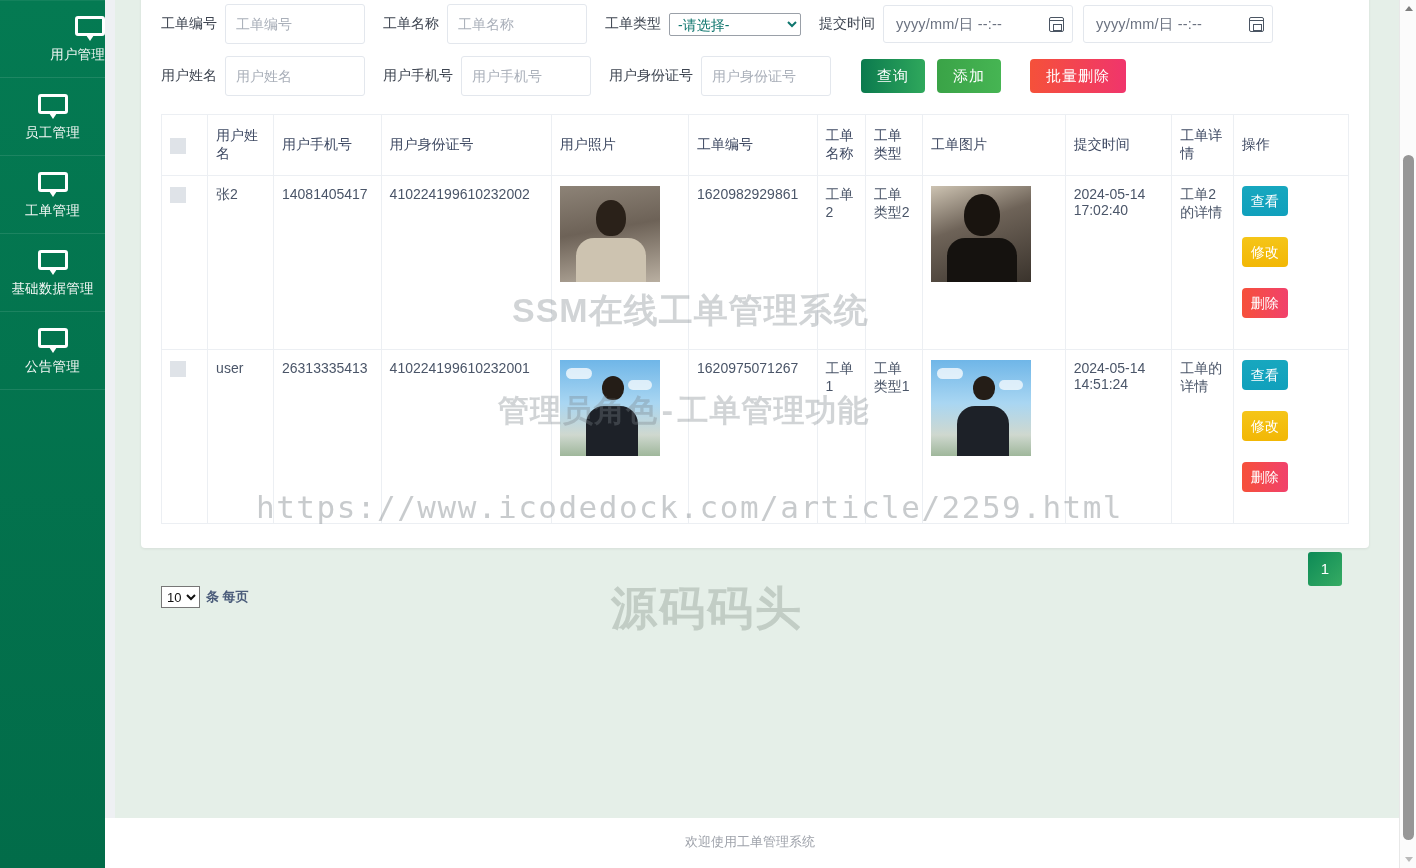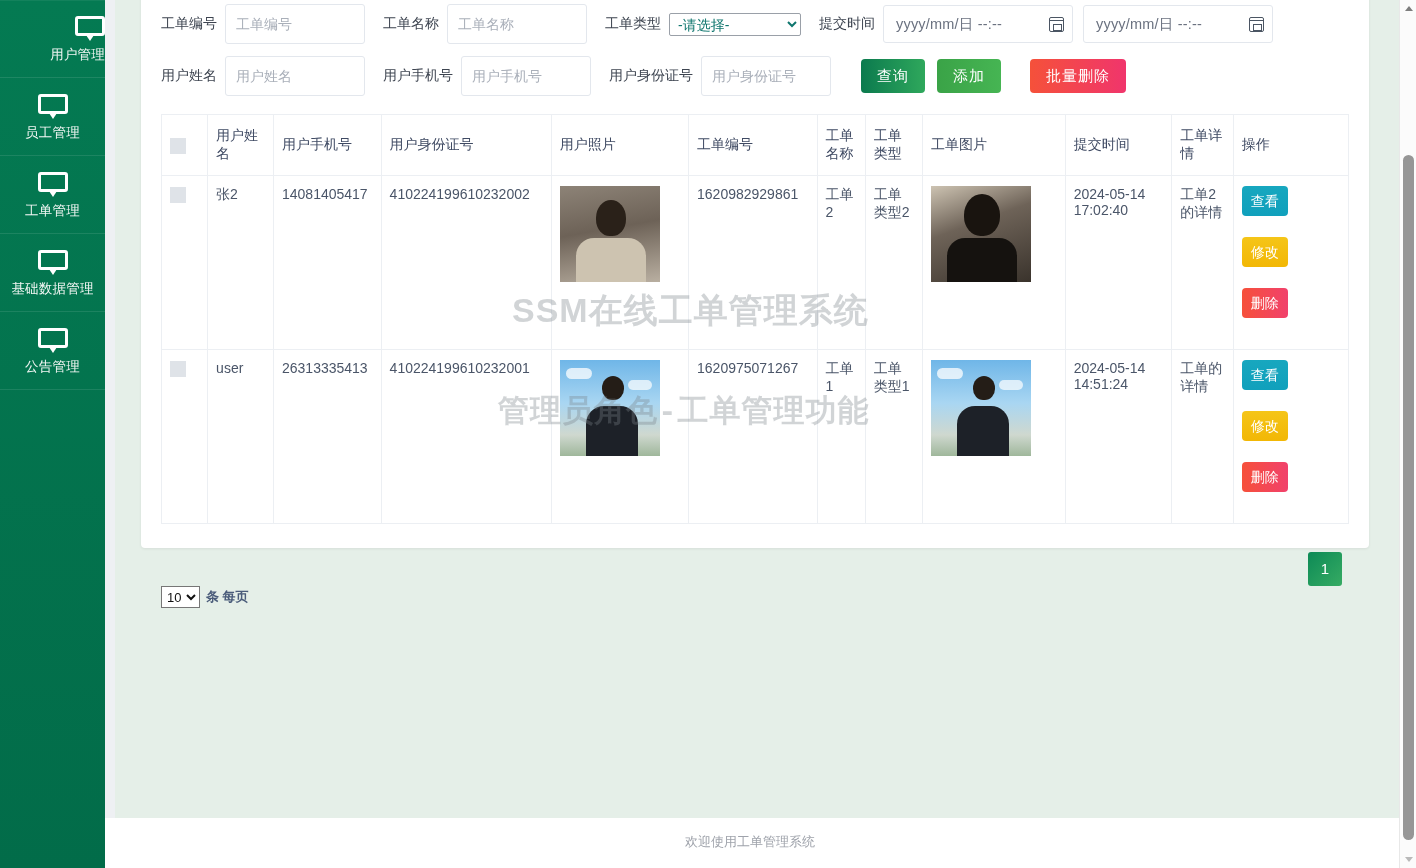--- a/index.html
+++ b/index.html
@@ -605,20 +605,22 @@
         </select>
         <span class="per-txt">条 每页</span>
       </div>
       <div class="page-num">1</div>
     </div>
 
   </section>
 
   <div class="wm wm-1">SSM在线工单管理系统</div>
   <div class="wm wm-2">管理员角色-工单管理功能</div>
+  <div class="wm-url">https://www.icodedock.com/article/2259.html</div>
+  <div class="wm-brand">源码码头</div>
 
   <div class="footer-text">欢迎使用工单管理系统</div>
 
   <div class="sbar">
     <div class="sbar-up">
         <span class="arr arr-u"></span>
       </div>
     <div class="sbar-thumb"></div>
     <div class="sbar-dn">
         <span class="arr arr-d"></span>

